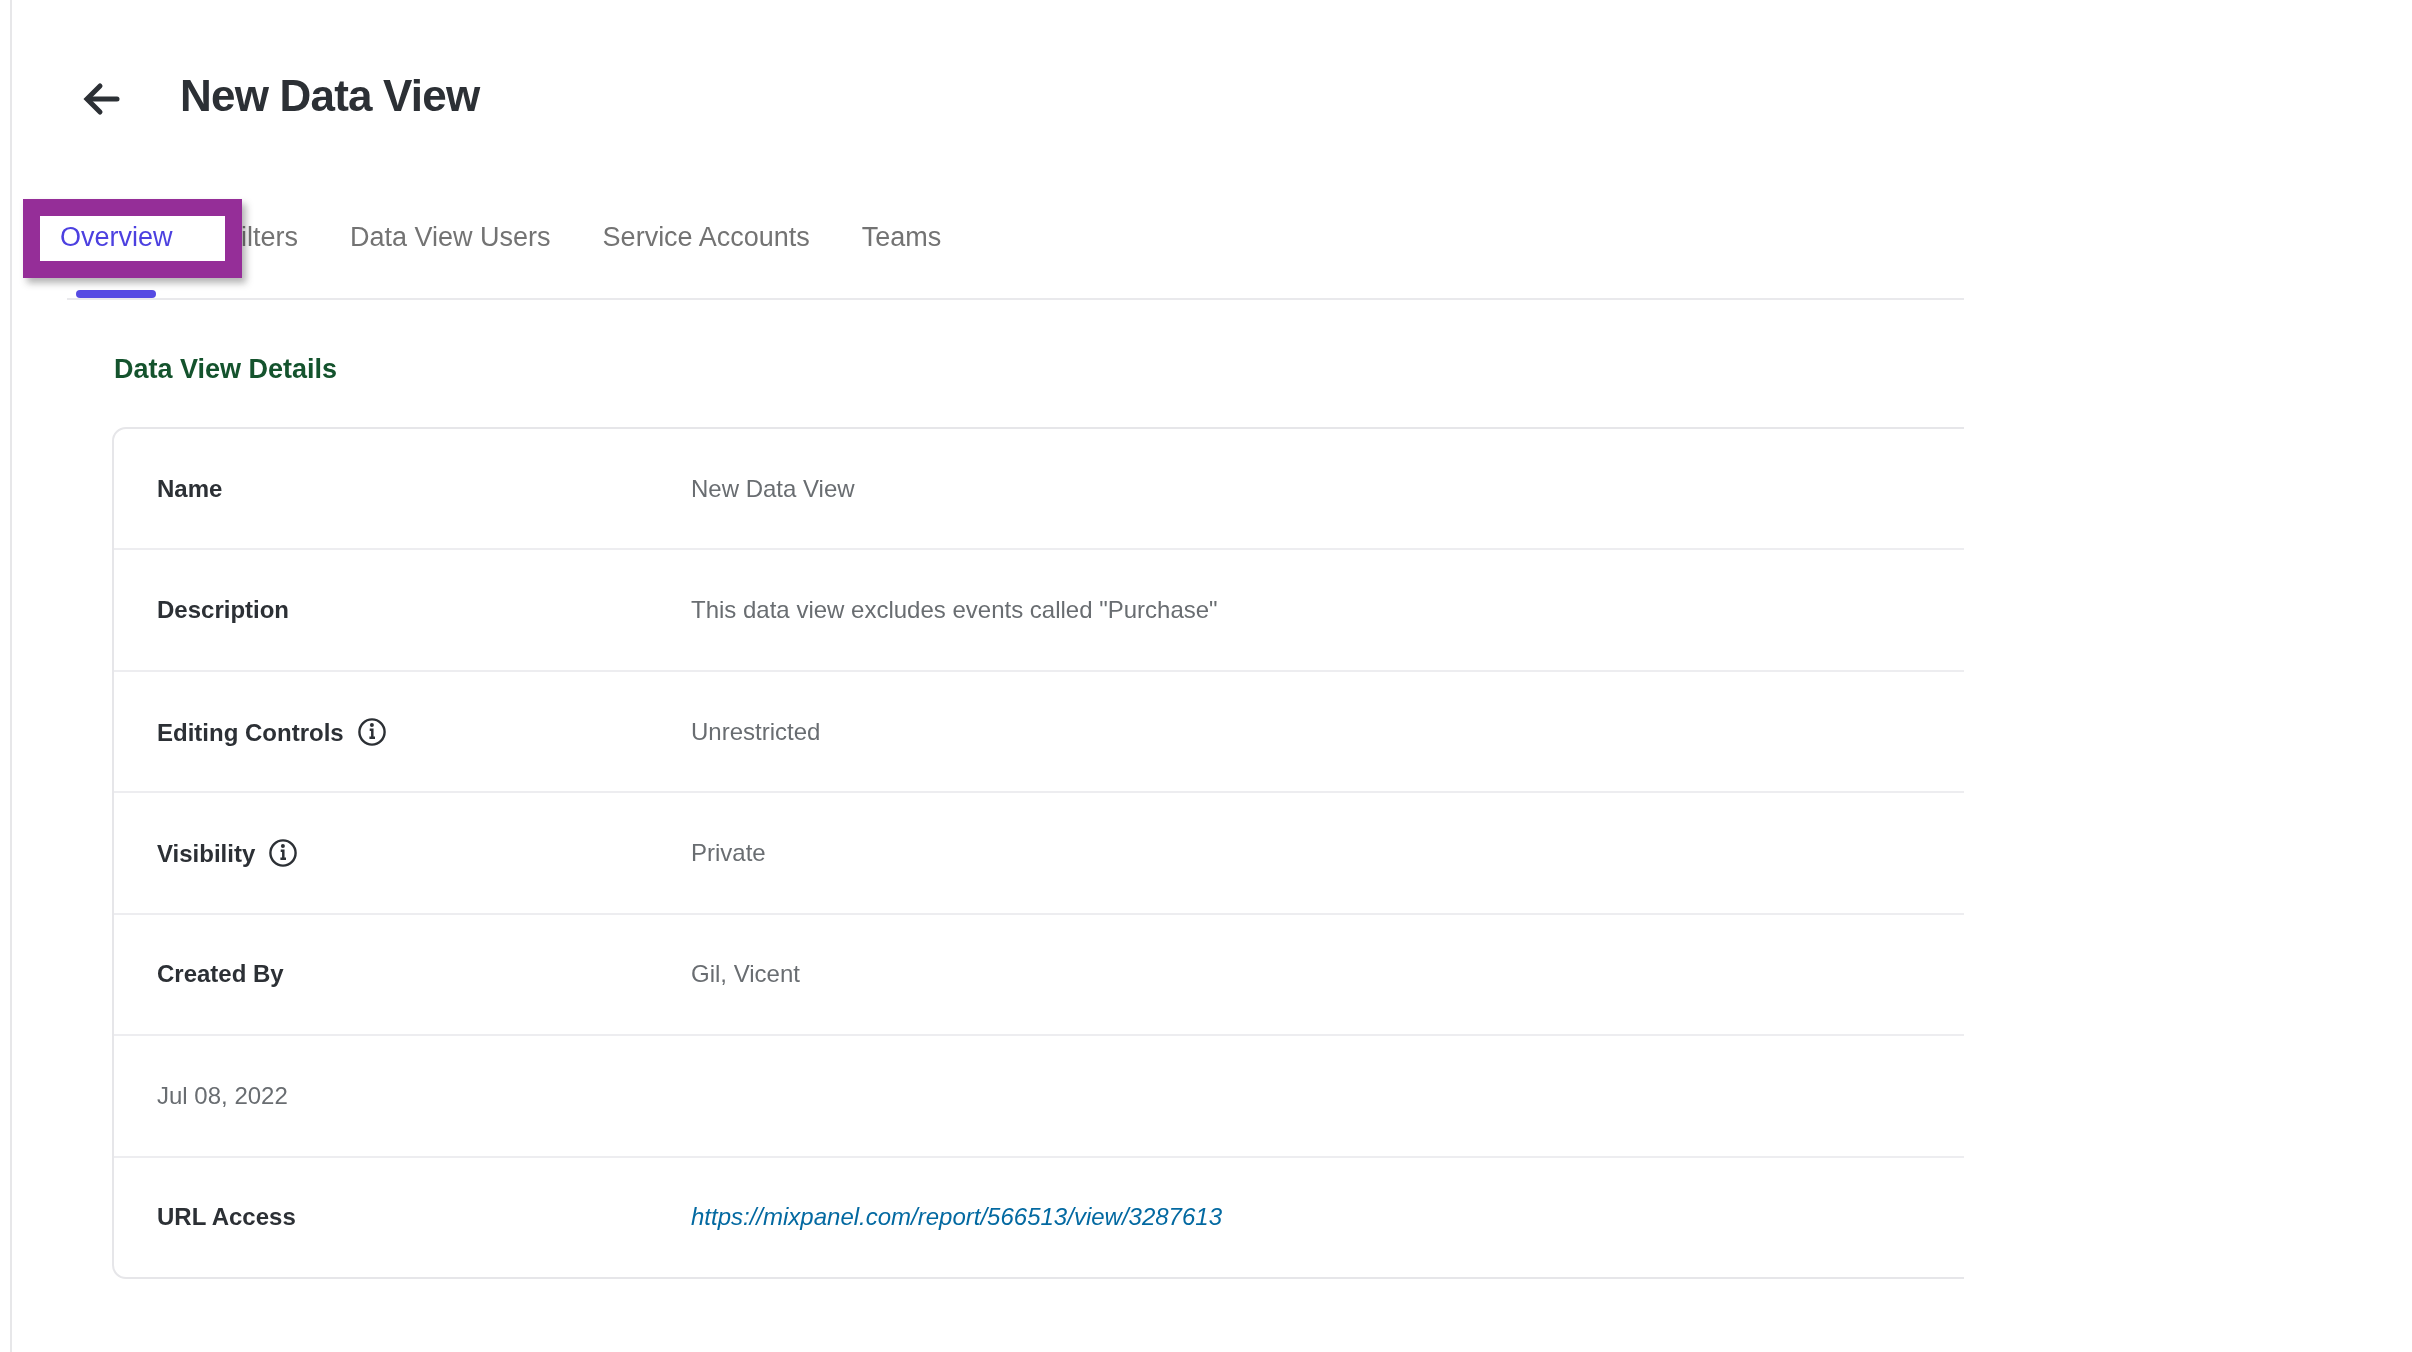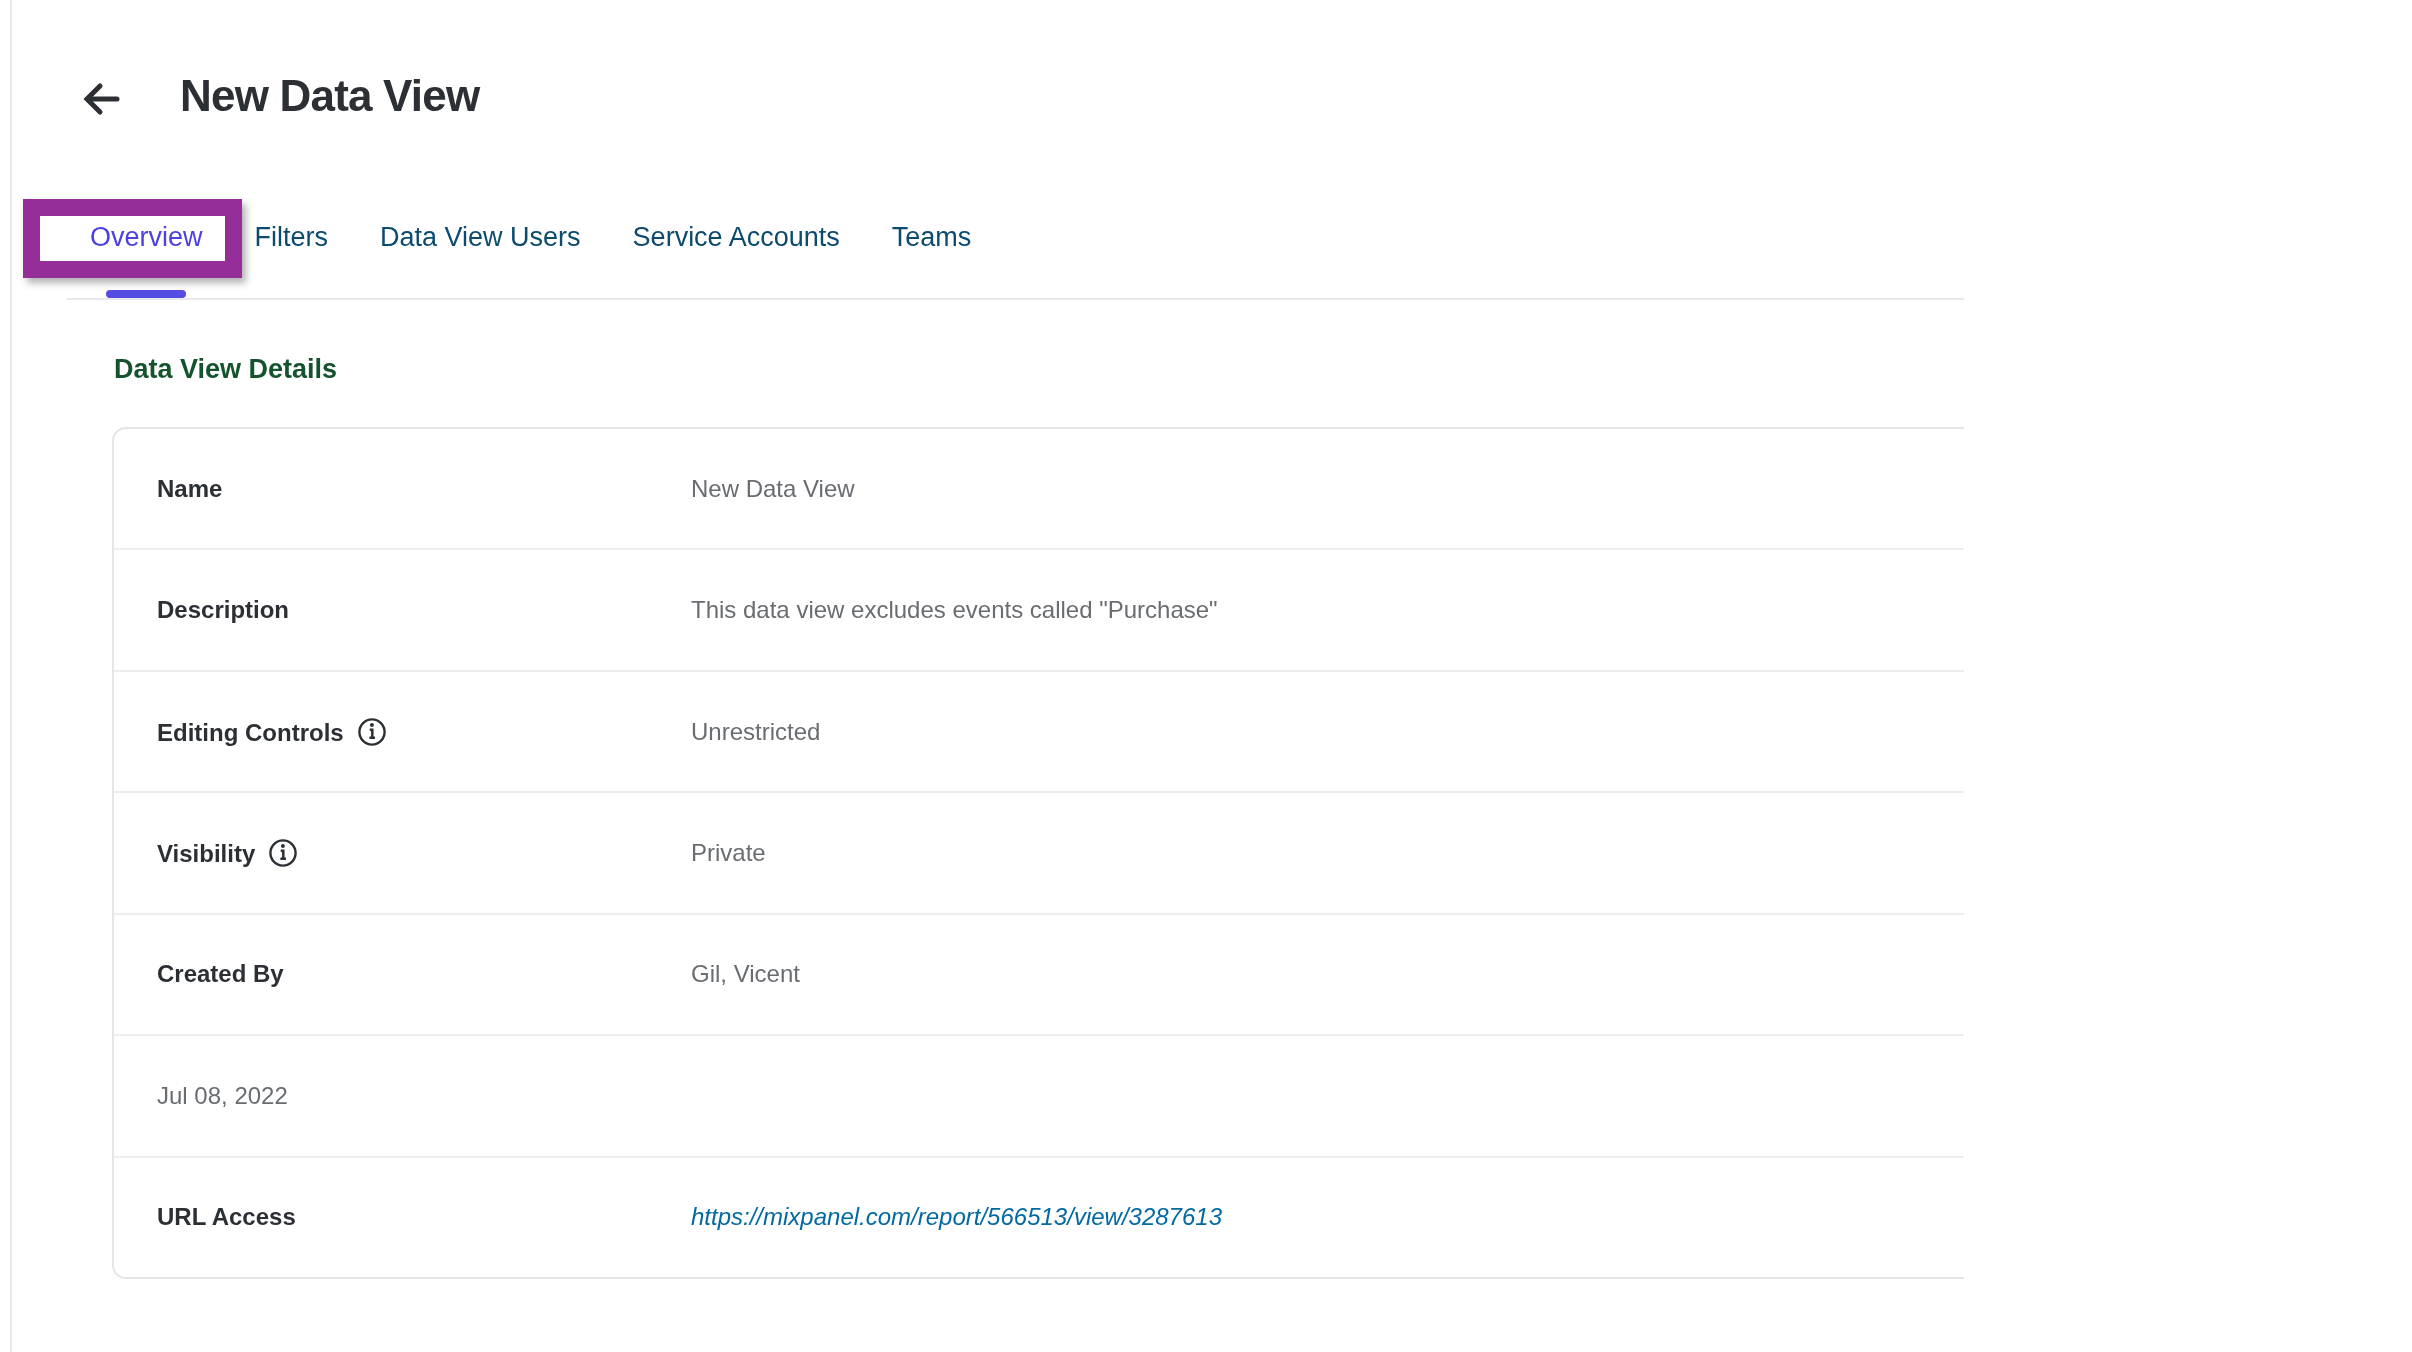--- a/index.html
+++ b/index.html
@@ -43,29 +43,29 @@
     line-height: 52px;
   }
 
   
   .tabs {
     position: absolute;
     left: 0; top: 222px;
     right: 0;
     display: flex;
     gap: 52px;
-    padding-left: 90px;
+    padding-left: 60px;
     height: 30px;
     align-items: flex-start;
     font-size: 27px;
     line-height: 30px;
   }
   .tab {
     position: relative;
-    color: #0c4a6e;
+    color: #737373;
     cursor: pointer;
     white-space: nowrap;
   }
   .tab.active { color: #4c40e0; }
   .tab-indicator {
     position: absolute;
     left: 50%;
     transform: translateX(-50%);
     top: 68px;
     width: 80px; height: 8px;

